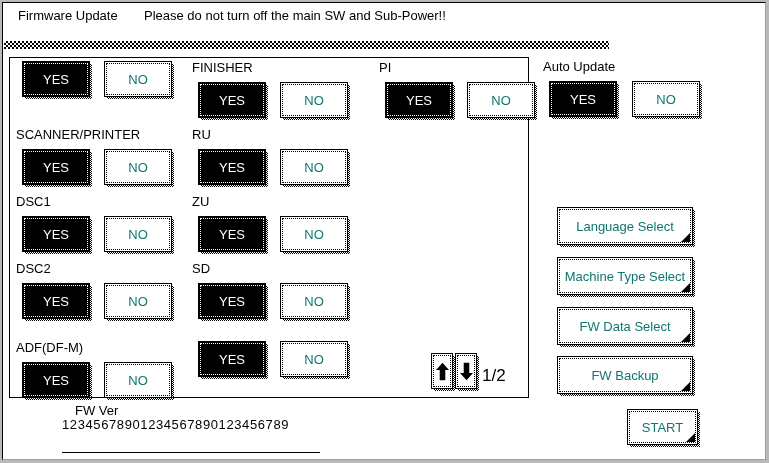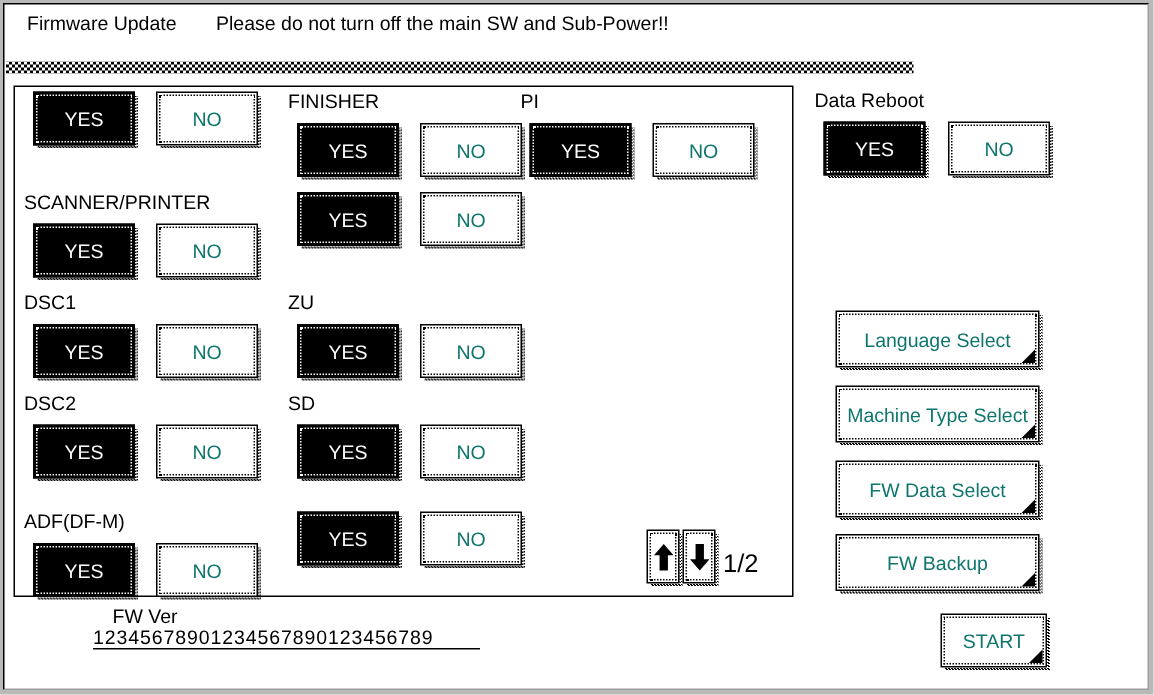--- a/index.html
+++ b/index.html
@@ -50,21 +50,21 @@
     z-index:-1;
     background:repeating-conic-gradient(#000 0% 25%, #fff 0% 50%);
     background-size:2px 2px;
   }
   .pbtn.sel { background:#000; color:#fff; }
   .pbtn.sel::before { border:1px dotted #fff; }
   
   .group { position:absolute; }
   .glabel { font-size:13px; height:13px; line-height:13px; margin-bottom:8px; white-space:nowrap; }
   .grow { display:flex; gap:14px; margin-left:6px; }
-  .c1 { left:13px; }  .c2 { left:189px; }  .c3 { left:344px; }
+  .c1 { left:13px; }  .c2 { left:189px; }  .c3 { left:376px; }
   .r1 { top:58px; } .r2 { top:125px; } .r3 { top:192px; } .r4 { top:259px; } .r5 { top:326px;margin-top:12px; }
   .autoreboot { position:absolute; left:540px; top:57px; }
   .autoreboot .grow { gap:15px; }
   
   .arrowbtn { position:absolute; width:22px; height:36px; }
   .up-btn   { left:428px; top:350px; }
   .down-btn { left:452px; top:350px; }
   .arrowbtn svg { width:13px; height:19px; display:block; }
   .pageind { position:absolute; left:479px; top:363px; font-size:17px; }
   
@@ -75,21 +75,21 @@
     width:0; height:0;
     border-left:9px solid transparent;
     border-bottom:9px solid #000;
     pointer-events:none;
   }
   
   .fwlabel { position:absolute; left:72px; top:400px; font-size:13px; }
   .fwvalue {
     position:absolute; left:59px; top:414px; width:258px;
     font-size:13px; letter-spacing:0.6px;
-    padding-bottom:0;
+    padding-bottom:20px;
     border-bottom:1px solid #000;
     white-space:nowrap;
   }
   .startbtn { position:absolute; left:624px; top:406px; width:71px; height:36px; }
 </style>
 </head>
 <body>
 
 <div class="screen">
 
@@ -121,20 +121,21 @@
   </div>
 
   <div class="group c1 r2">
     <div class="glabel">SCANNER/PRINTER</div>
     <div class="grow">
       <button class="pbtn sel">YES</button>
       <button class="pbtn">NO</button>
     </div>
   </div>
   <div class="group c2 r2">
+    <div class="glabel">RU</div>
     <div class="grow">
       <button class="pbtn sel">YES</button>
       <button class="pbtn">NO</button>
     </div>
   </div>
 
   <div class="group c1 r3">
     <div class="glabel">DSC1</div>
     <div class="grow">
       <button class="pbtn sel">YES</button>
@@ -172,21 +173,21 @@
     </div>
   </div>
   <div class="group c2 r5">
     <div class="grow">
       <button class="pbtn sel">YES</button>
       <button class="pbtn">NO</button>
     </div>
   </div>
 
   <div class="group autoreboot">
-    <div class="glabel">Data Reboot</div>
+    <div class="glabel">Auto Update</div>
     <div class="grow">
       <button class="pbtn sel">YES</button>
       <button class="pbtn">NO</button>
     </div>
   </div>
 
   <button class="pbtn arrowbtn up-btn">
     <span>
       <svg viewBox="0 0 14 19">
           <path d="M7 0 L14 8 L10 8 L10 19 L4 19 L4 8 L0 8 Z" fill="#000"></path>

